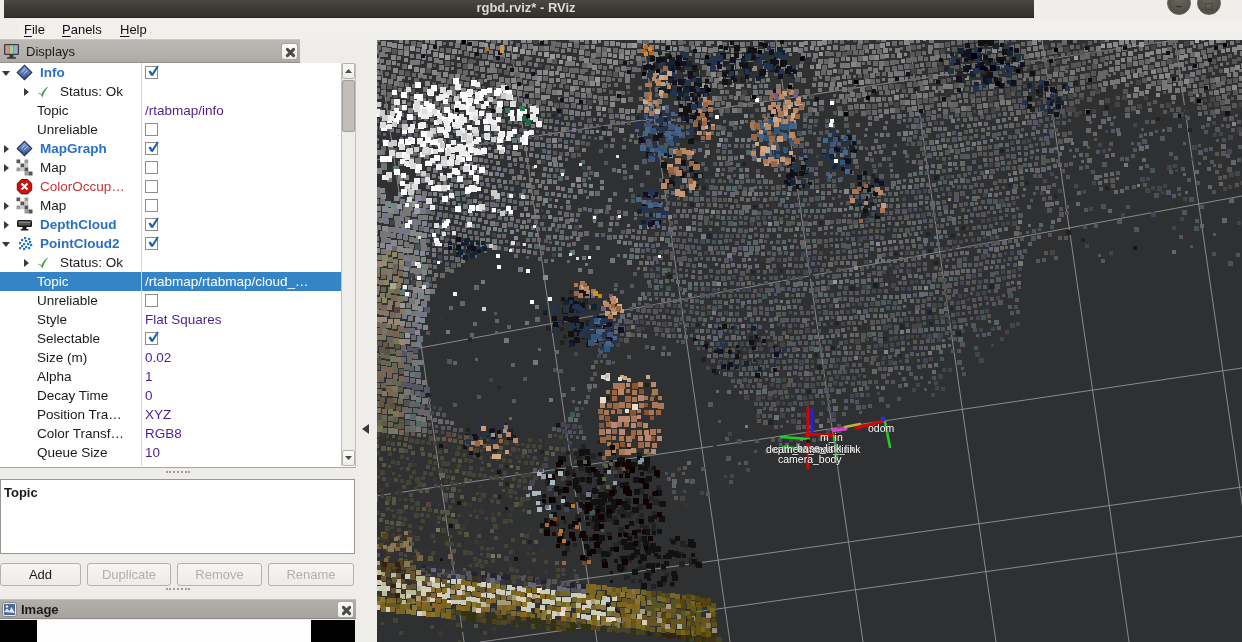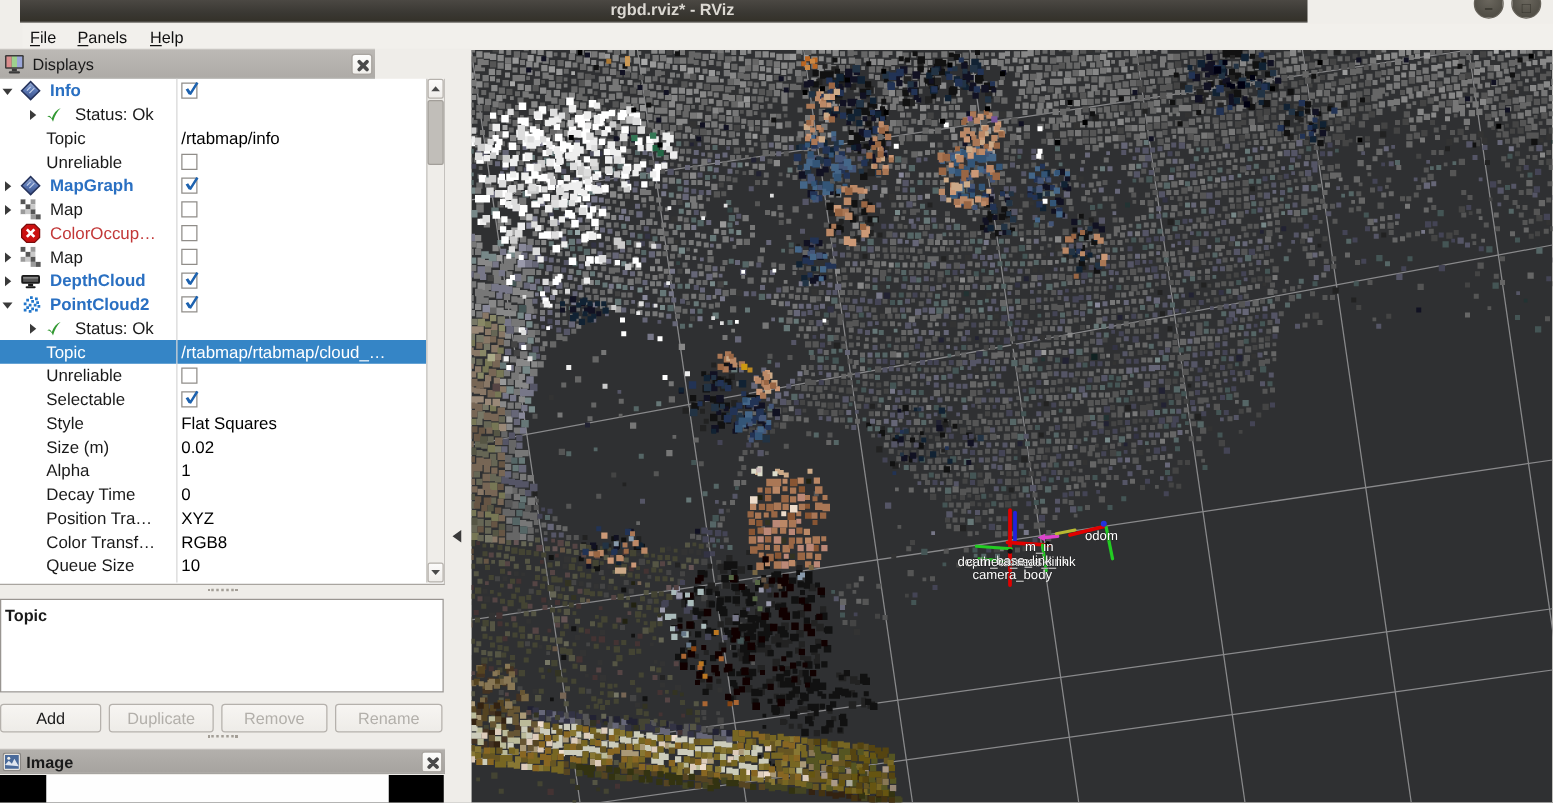--- a/index.html
+++ b/index.html
@@ -1,15 +1,15 @@
 <!DOCTYPE html>
 <html><head><meta charset="utf-8"><style>
 * { margin:0; padding:0; box-sizing:border-box; }
 html,body { width:1242px; height:642px; overflow:hidden; font-family:"Liberation Sans",sans-serif; background:#f0eeea; }
-#titlebar { position:absolute; left:16px; top:0; width:1030px; height:18px; background:linear-gradient(#4b4843,#3a3833 60%,#343129); border-bottom:1px solid #282620; }
+#titlebar { position:absolute; left:4px; top:0; width:1030px; height:18px; background:linear-gradient(#4b4843,#3a3833 60%,#343129); border-bottom:1px solid #282620; }
 #title { position:absolute; left:14px; right:0; top:0px; text-align:center; color:#dcd9d3; font-size:13px; font-weight:bold; }
 .winbtn { position:absolute; top:-9px; width:24px; height:24px; border-radius:50%; background:radial-gradient(circle at 50% 35%,#6b675e,#55524a 60%,#4a473f); border:1px solid #66625a; }
 .winbtn span { position:absolute; left:50%; top:50%; transform:translate(-50%,-28%); color:#35332c; font-size:12px; font-weight:bold; }
 #menubar { position:absolute; left:18px; top:19px; width:1242px; height:20px; background:#f2f0ec; color:#111; font-size:13px; }
 #menubar span { position:absolute; top:3px; }
 #menubar u { text-decoration:underline; text-underline-offset:2px; }
 #view3d { position:absolute; left:377px; top:40px; }
 #lpanel { position:absolute; left:0; top:39px; width:356px; height:603px; background:#efede9; }
 .phead { position:relative; width:300px; height:24px; background:linear-gradient(#bcb9b5,#aeaba7); border-top:1px solid #c9c6c2; border-bottom:1px solid #94918d; }
 .phead .ptxt { position:absolute; left:26px; top:4px; font-size:13px; color:#1a1a1a; }
@@ -18,21 +18,21 @@
 #tree { position:absolute; left:0; top:24px; width:356px; height:405px; background:#ffffff; border-bottom:1px solid #a9a5a0; border-right:1px solid #c4c1bd; }
 #colsep { position:absolute; left:141px; top:0; width:1px; height:403px; background:#d8d8d8; }
 .row { position:relative; width:341px; height:19px; font-size:13.5px; color:#1a1a1a; }
 .row.sel { background:#3585c6; color:#ffffff; }
 .row.sel .vl { color:#ffffff; }
 .ar { position:absolute; top:5px; }
 .ic { position:absolute; top:1px; }
 .nm { position:absolute; top:2px; white-space:nowrap; }
 .b { color:#2a70c2; font-weight:bold; }
 .r { color:#c23737; }
-.vl { position:absolute; left:145px; top:2px; color:#000000; white-space:nowrap; }
+.vl { position:absolute; left:145px; top:2px; color:#4c1d95; white-space:nowrap; }
 .cb { position:absolute; left:145px; top:3px; width:13px; height:13px; background:#fff; border:1px solid #908d89; }
 .cb svg { position:absolute; left:0px; top:-3px; }
 #vscroll { position:absolute; left:341px; top:0px; width:14px; height:403px; background:#efede9; border-left:1px solid #c4c1bd; }
 .sbtn { position:absolute; left:0px; width:13px; height:16px; background:linear-gradient(#fcfbfa,#efedea); border:1px solid #b5b1ac; border-radius:2px; }
 #sthumb { position:absolute; left:0px; top:17px; width:13px; height:52px; background:#c1beb9; border:1px solid #a29e99; border-radius:2px; }
 #descbox { position:absolute; left:0; top:440px; width:355px; height:75px; background:#ffffff; border:1px solid #999591; font-size:13px; color:#1a1a1a; }
 #descbox b { position:absolute; left:3px; top:5px; font-size:13px; }
 #descbox .d2 { position:absolute; left:1px; top:21px; font-size:13px; }
 #dots1 { position:absolute; left:166px; top:432px; width:24px; height:4px; }
 #dots2 { position:absolute; left:166px; top:549px; width:24px; height:4px; }
@@ -403,30 +403,30 @@
       </div>
 <div class="row sel">
         <span class="nm p" style="left:37px">Topic</span>
         <span class="vl">/rtabmap/rtabmap/cloud_…</span>
       </div>
 <div class="row">
         <span class="nm p" style="left:37px">Unreliable</span>
         <span class="cb"></span>
       </div>
 <div class="row">
+        <span class="nm p" style="left:37px">Style</span>
+        <span class="vl">Flat Squares</span>
+      </div>
+<div class="row">
         <span class="nm p" style="left:37px">Selectable</span>
         <span class="cb">
           <svg width="14" height="14" viewBox="0 0 14 14">
             <path d="M2.5 7.5l2-1 1.8 2.6L11 1.5l1.8 1L6.8 12l-2-.6z" fill="#1d62af"></path>
           </svg>
         </span>
-      </div>
-<div class="row">
-        <span class="nm p" style="left:37px">Style</span>
-        <span class="vl">Flat Squares</span>
       </div>
 <div class="row">
         <span class="nm p" style="left:37px">Size (m)</span>
         <span class="vl">0.02</span>
       </div>
 <div class="row">
         <span class="nm p" style="left:37px">Alpha</span>
         <span class="vl">1</span>
       </div>
 <div class="row">

